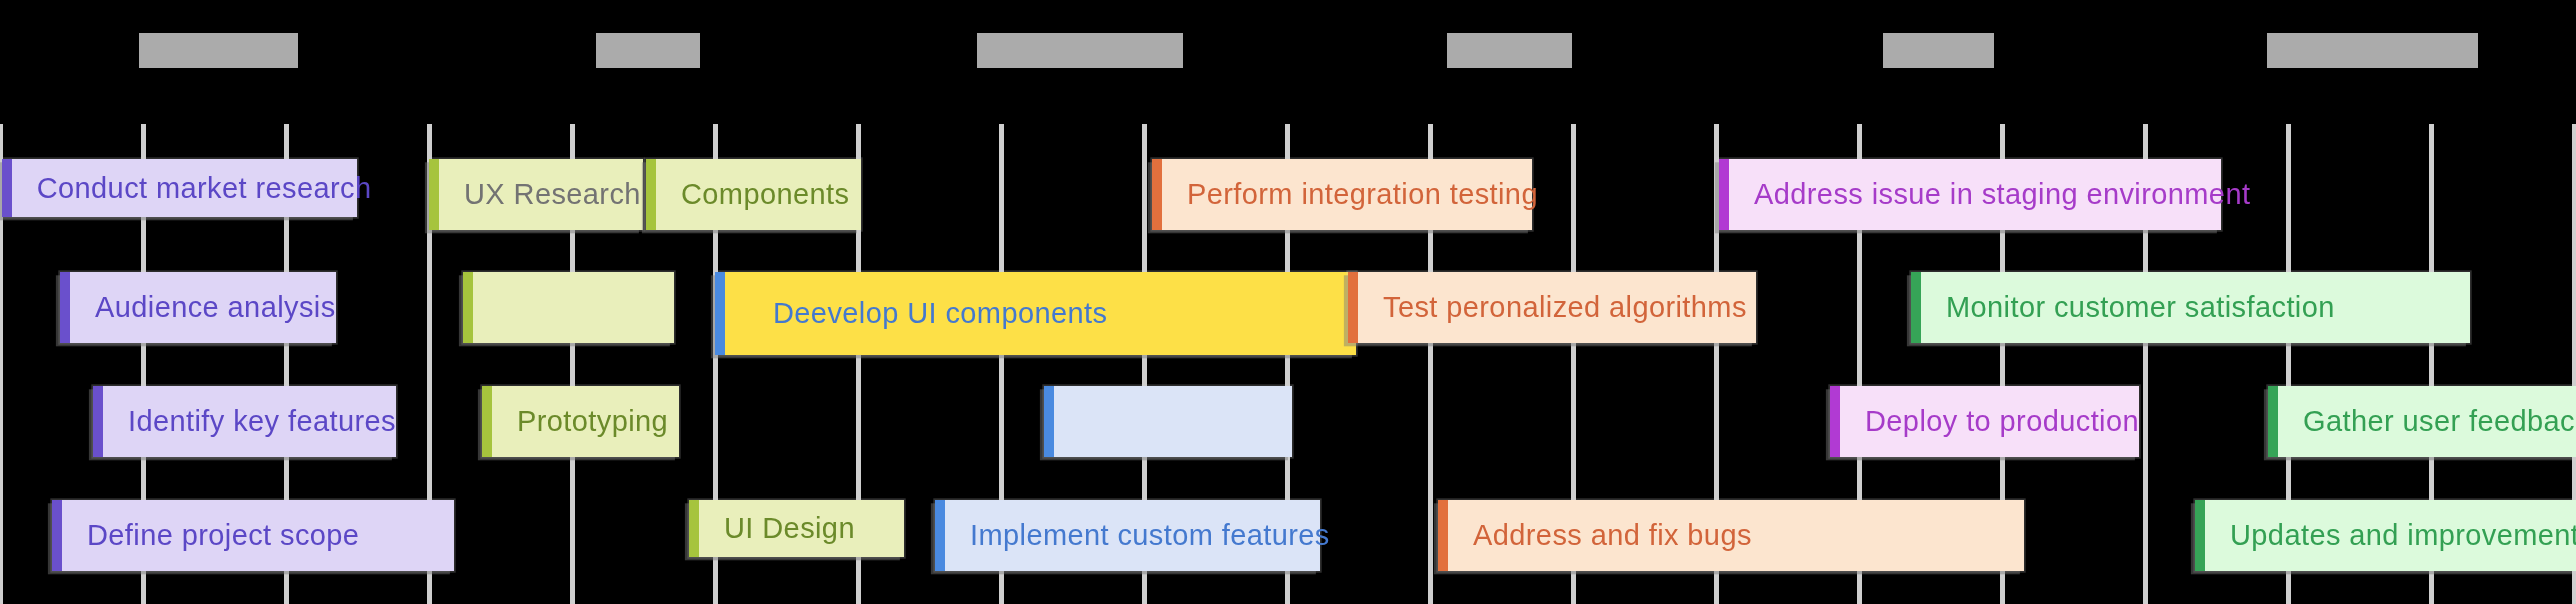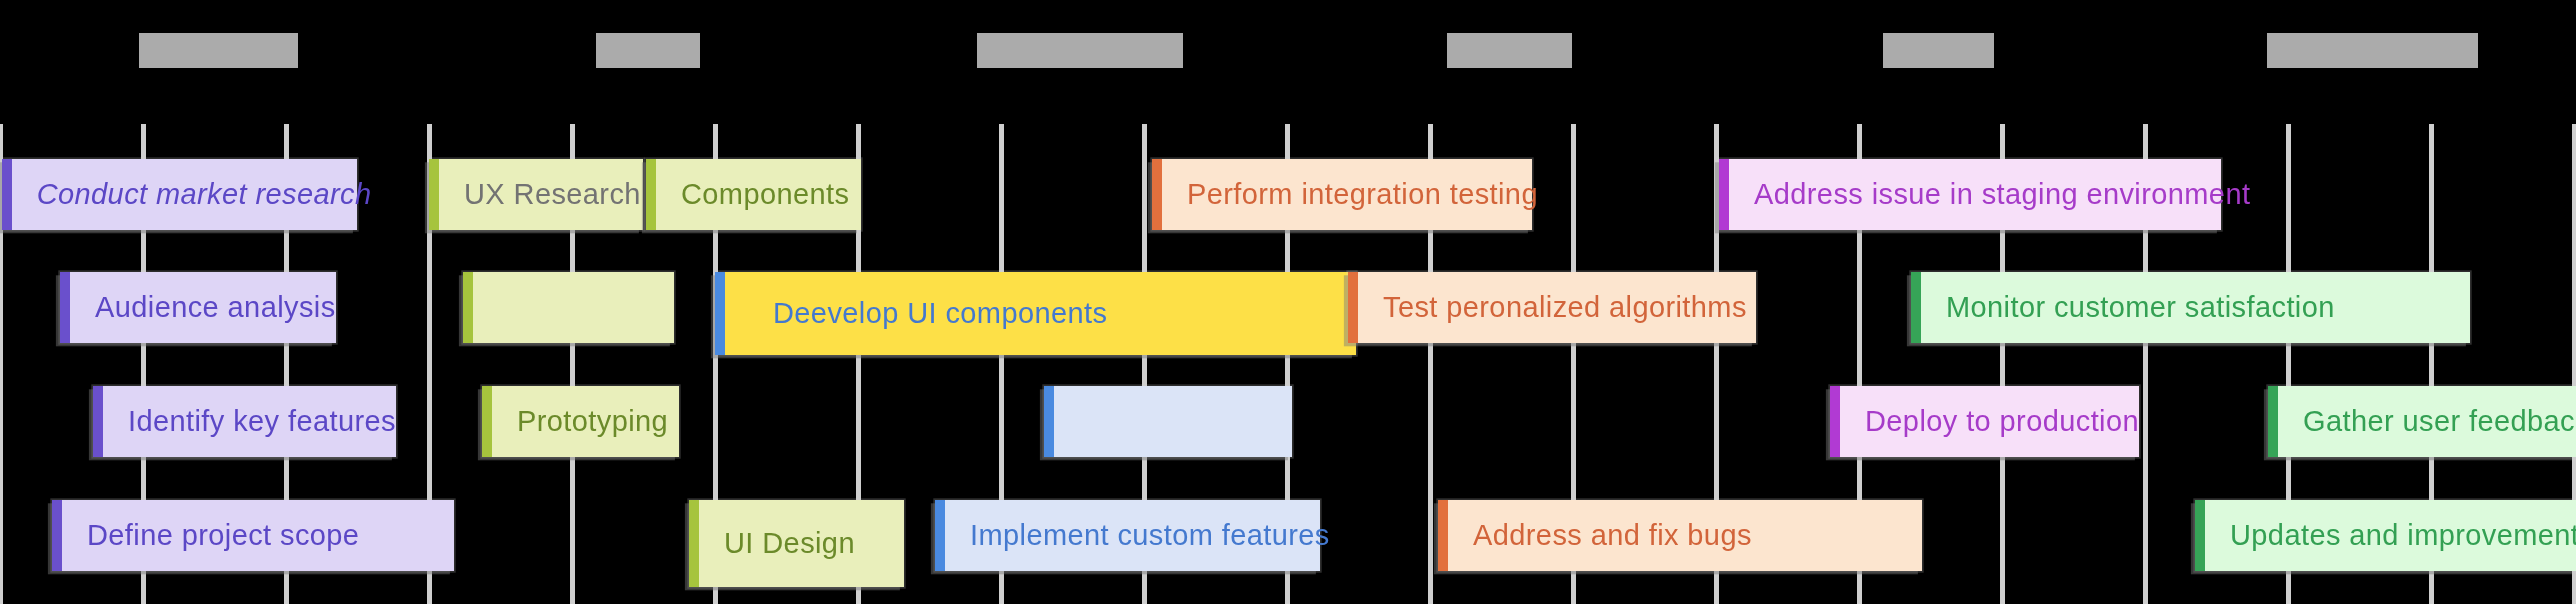--- a/index.html
+++ b/index.html
@@ -71,21 +71,21 @@
     </div>
   <div id="headers">
       <div class="header-block" style="left: 139px; top: 33px; width: 159px; height: 35px; background: rgb(171, 171, 171);"></div>
       <div class="header-block" style="left: 596px; top: 33px; width: 104px; height: 35px; background: rgb(171, 171, 171);"></div>
       <div class="header-block" style="left: 977px; top: 33px; width: 206px; height: 35px; background: rgb(171, 171, 171);"></div>
       <div class="header-block" style="left: 1447px; top: 33px; width: 125px; height: 35px; background: rgb(171, 171, 171);"></div>
       <div class="header-block" style="left: 1883px; top: 33px; width: 111px; height: 35px; background: rgb(171, 171, 171);"></div>
       <div class="header-block" style="left: 2267px; top: 33px; width: 211px; height: 35px; background: rgb(171, 171, 171);"></div>
     </div>
   <div id="tasks">
-      <div class="task" style="left: 1.7px; top: 159px; width: 355px; height: 71px; background: rgb(222, 213, 246); font-style: italic;">
+      <div class="task" style="left: 1.7px; top: 159px; width: 355px; height: 58px; background: rgb(222, 213, 246);">
         <span class="stripe" style="background: rgb(106, 80, 204);"></span>
         <span class="label" style="color: rgb(91, 71, 198);">Conduct market research</span>
       </div>
       <div class="task" style="left: 60px; top: 272px; width: 276px; height: 71px; background: rgb(222, 213, 246);">
         <span class="stripe" style="background: rgb(106, 80, 204);"></span>
         <span class="label" style="color: rgb(91, 71, 198);">Audience analysis</span>
       </div>
       <div class="task" style="left: 93px; top: 386px; width: 303px; height: 71px; background: rgb(222, 213, 246);">
         <span class="stripe" style="background: rgb(106, 80, 204);"></span>
         <span class="label" style="color: rgb(91, 71, 198);">Identify key features</span>
@@ -102,21 +102,21 @@
         <span class="stripe" style="background: rgb(166, 196, 61);"></span>
         <span class="label" style="color: rgb(107, 138, 42);">Components</span>
       </div>
       <div class="task" style="left: 463px; top: 272px; width: 211px; height: 71px; background: rgb(233, 239, 187);">
         <span class="stripe" style="background: rgb(166, 196, 61);"></span>
       </div>
       <div class="task" style="left: 482px; top: 386px; width: 197px; height: 71px; background: rgb(233, 239, 187);">
         <span class="stripe" style="background: rgb(166, 196, 61);"></span>
         <span class="label" style="color: rgb(107, 138, 42);">Prototyping</span>
       </div>
-      <div class="task" style="left: 689px; top: 500px; width: 215px; height: 87px; background: rgb(233, 239, 187);">
+      <div class="task" style="left: 689px; top: 500px; width: 215px; height: 57px; background: rgb(233, 239, 187);">
         <span class="stripe" style="background: rgb(166, 196, 61);"></span>
         <span class="label" style="color: rgb(107, 138, 42);">UI Design</span>
       </div>
       <div class="task" style="left: 715px; top: 272px; width: 618px; height: 83px; background: #fde047; padding-left: 23px;">
         <span class="stripe" style="background: rgb(74, 138, 224);"></span>
         <span class="label" style="color: rgb(68, 121, 207);">Deevelop UI components</span>
       </div>
       <div class="task" style="left: 1044px; top: 386px; width: 248px; height: 71px; background: rgb(219, 228, 247);">
         <span class="stripe" style="background: rgb(74, 138, 224);"></span>
       </div>
@@ -125,21 +125,21 @@
         <span class="label" style="color: rgb(68, 121, 207);">Implement custom features</span>
       </div>
       <div class="task" style="left: 1152px; top: 159px; width: 380px; height: 71px; background: rgb(252, 229, 207);">
         <span class="stripe" style="background: rgb(226, 112, 61);"></span>
         <span class="label" style="color: rgb(210, 100, 58);">Perform integration testing</span>
       </div>
       <div class="task" style="left: 1348px; top: 272px; width: 408px; height: 71px; background: rgb(252, 229, 207);">
         <span class="stripe" style="background: rgb(226, 112, 61);"></span>
         <span class="label" style="color: rgb(210, 100, 58);">Test peronalized algorithms</span>
       </div>
-      <div class="task" style="left: 1438px; top: 500px; width: 484px; height: 71px; background: rgb(252, 229, 207);">
+      <div class="task" style="left: 1438px; top: 500px; width: 586px; height: 71px; background: rgb(252, 229, 207);">
         <span class="stripe" style="background: rgb(226, 112, 61);"></span>
         <span class="label" style="color: rgb(210, 100, 58);">Address and fix bugs</span>
       </div>
       <div class="task" style="left: 1719px; top: 159px; width: 502px; height: 71px; background: rgb(247, 224, 249);">
         <span class="stripe" style="background: rgb(177, 58, 211);"></span>
         <span class="label" style="color: rgb(166, 59, 201);">Address issue in staging environment</span>
       </div>
       <div class="task" style="left: 1830px; top: 386px; width: 309px; height: 71px; background: rgb(247, 224, 249);">
         <span class="stripe" style="background: rgb(177, 58, 211);"></span>
         <span class="label" style="color: rgb(166, 59, 201);">Deploy to production</span>

